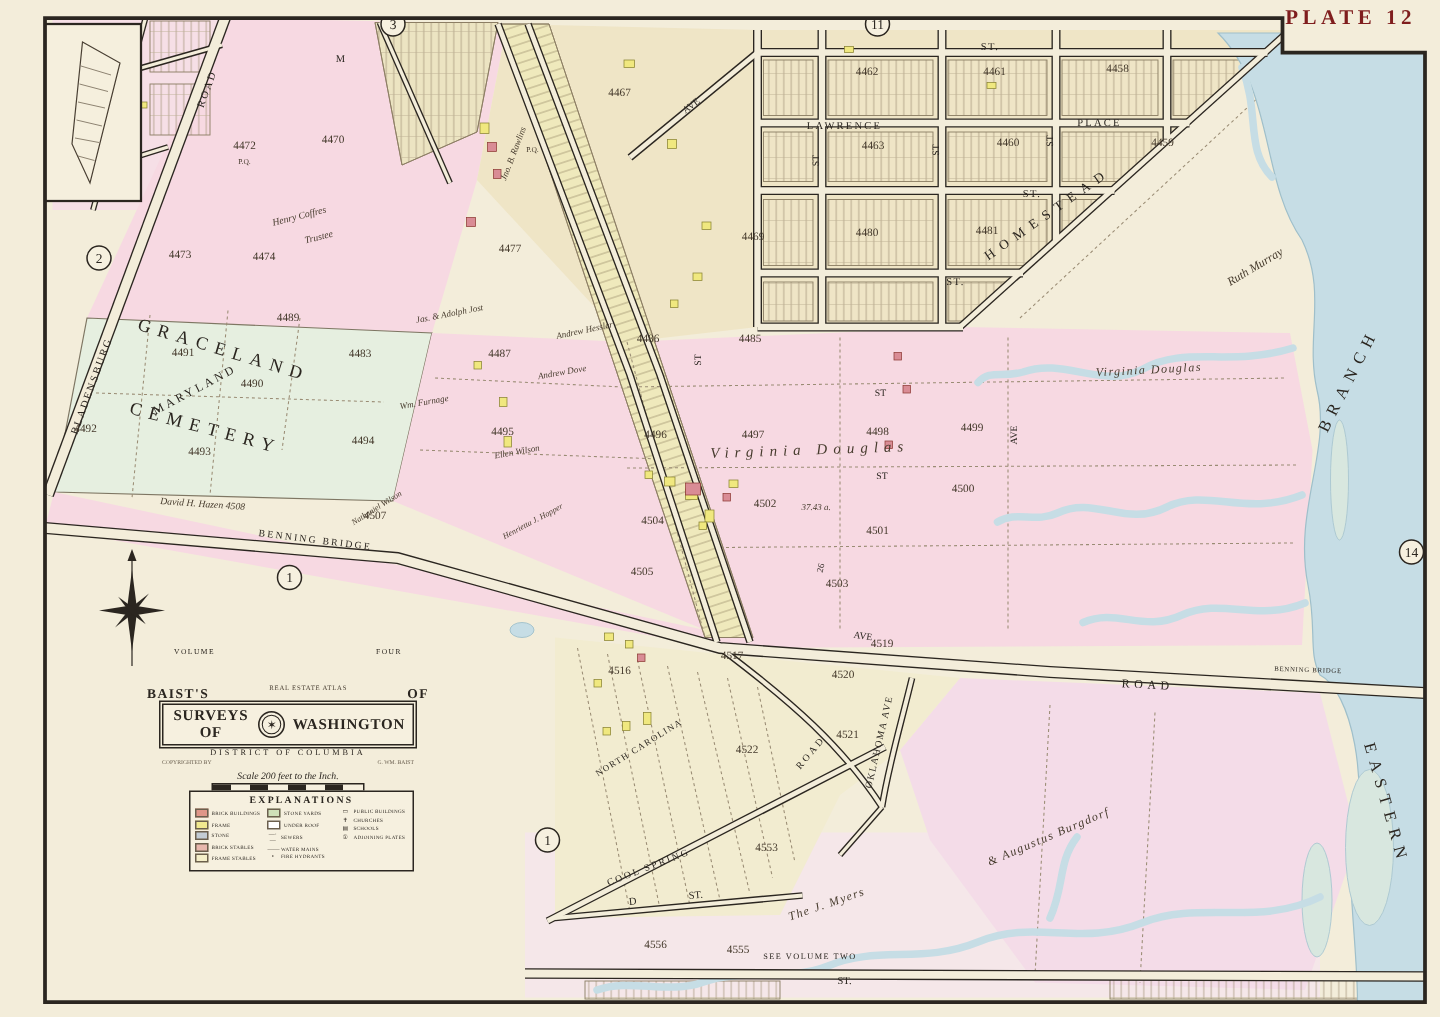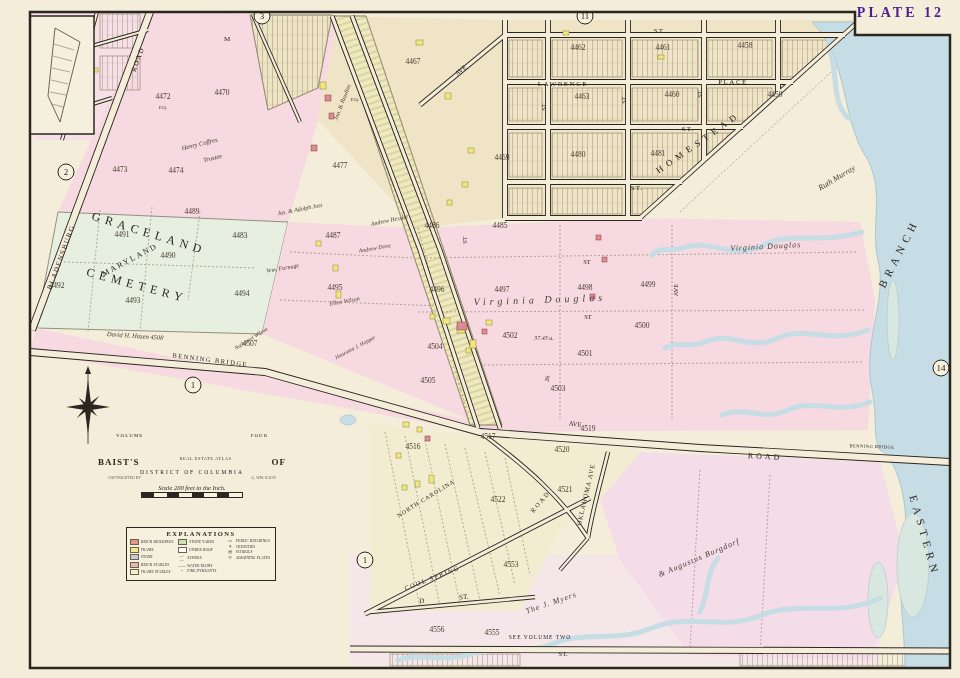--- a/index.html
+++ b/index.html
@@ -1,20 +1,20 @@
 <!DOCTYPE html>
 <html><head>
 <meta charset="utf-8">
 <style>
   html,body{margin:0;padding:0;background:#e8e2cf;}
   .stage{position:relative;width:960px;height:678px;background:#f3edda;overflow:hidden;
          font-family:"Liberation Serif",serif;color:#2b2620;}
   .stage svg{position:absolute;left:0;top:0;}
   .plate-label{position:absolute;top:5px;right:16px;font-weight:bold;font-size:14px;
-               letter-spacing:3px;color:#4c1d95;}
+               letter-spacing:3px;color:#7f1d1d;}
   
   .cartouche{position:absolute;left:98px;top:433px;width:188px;text-align:center;color:#2b2620;}
   .cart-row1{display:flex;justify-content:space-between;font-size:5px;letter-spacing:1px;padding:0 18px;}
   .cart-row2{display:flex;justify-content:space-between;align-items:flex-start;margin-top:19px;}
   .cart-row2 .big{font-size:9px;font-weight:bold;letter-spacing:1px;}
   .cart-row2 .arc{font-size:4.5px;letter-spacing:.5px;margin-top:-1px;color:#4a4034;}
   .ribbon{margin:2px auto 0;border:1.5px solid #2b2620;outline:1px solid #2b2620;outline-offset:1px;
           background:#f6f0df;display:flex;align-items:center;justify-content:center;gap:5px;
           padding:2px 5px;width:168px;box-sizing:border-box;}
   .ribbon .rtxt{font-size:10px;font-weight:bold;letter-spacing:.5px;}
@@ -393,20 +393,25 @@
 <div class="cartouche">
   <div class="cart-row1">
     <span>VOLUME</span>
     <span>FOUR</span>
   </div>
   <div class="cart-row2">
     <span class="big">BAIST'S</span>
     <span class="arc">REAL ESTATE ATLAS</span>
     <span class="big">OF</span>
   </div>
+  <div class="ribbon">
+    <span class="rtxt">SURVEYS OF</span>
+    <span class="seal">✶</span>
+    <span class="rtxt">WASHINGTON</span>
+  </div>
   <div class="cart-district">DISTRICT OF COLUMBIA</div>
   <div class="cart-copy">
     <span>COPYRIGHTED BY</span>
     <span>G. WM. BAIST</span>
   </div>
   <div class="cart-scale">Scale 200 feet to the Inch.</div>
   <div class="scalebar"></div>
 </div>
 
 <div class="legend">

